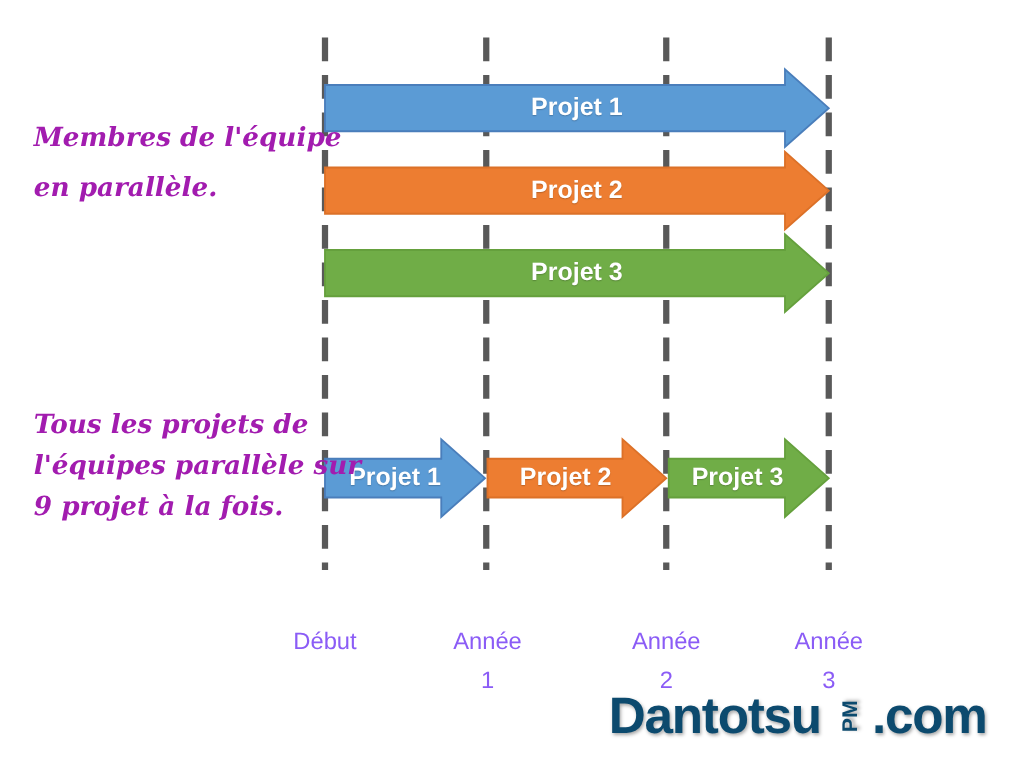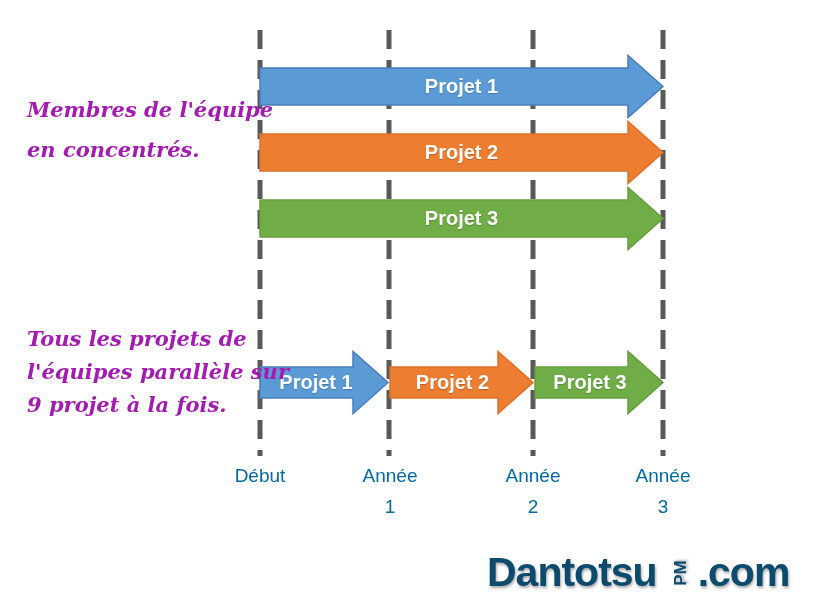--- a/index.html
+++ b/index.html
@@ -22,23 +22,23 @@
     font-size: 20px;
     font-weight: 600;
     line-height: 27px;
     text-align: center;
     text-shadow: 0 1px 1px rgba(0,0,0,0.22);
     white-space: nowrap;
   }
 
   .axis-label {
     position: absolute;
-    top: 460px;
+    top: 498px;
     width: 120px;
-    color: #0369a1;
+    color: #8b5cf6;
     font-size: 19px;
     line-height: 31px;
     text-align: center;
     white-space: nowrap;
   }
 
   .annotation {
     position: absolute;
     color: #a21caf;
     font-family: "DejaVu Serif", serif;
@@ -100,21 +100,21 @@
   <div class="arrow-label" style="left:260px; top:73px; width:403px;">Projet 1</div>
   <div class="arrow-label" style="left:260px; top:139px; width:403px;">Projet 2</div>
   <div class="arrow-label" style="left:260px; top:205px; width:403px;">Projet 3</div>
 
   <div class="arrow-label" style="left:260px; top:369px; width:112px;">Projet 1</div>
   <div class="arrow-label" style="left:390px; top:369px; width:125px;">Projet 2</div>
   <div class="arrow-label" style="left:535px; top:369px; width:110px;">Projet 3</div>
 
   <div class="annotation annotation--parallel">
     <div>Membres de l'équipe</div>
-    <div>en concentrés.</div>
+    <div>en parallèle.</div>
   </div>
   <div class="annotation annotation--sequential">
     <div>Tous les projets de</div>
     <div>l'équipes parallèle sur</div>
     <div>9 projet à la fois.</div>
   </div>
 
   <div class="axis-label" style="left:200px;">
     <div>Début</div>
     <div></div>

